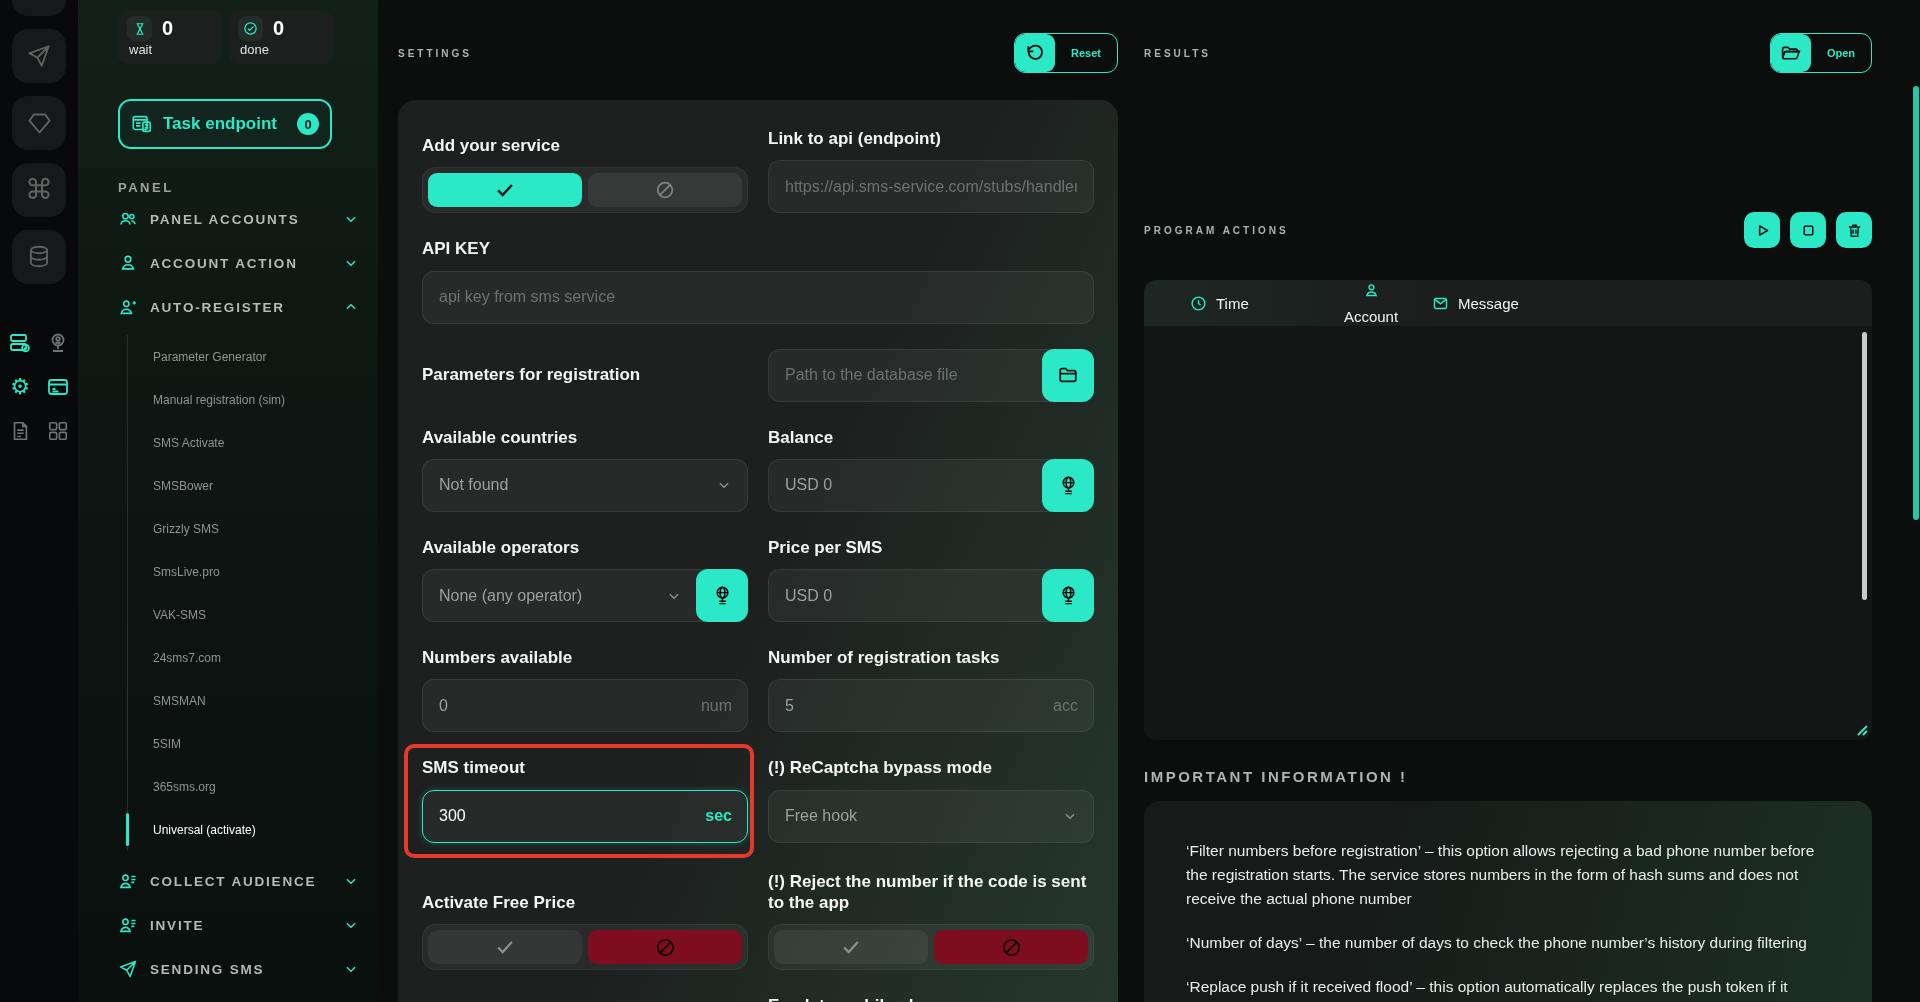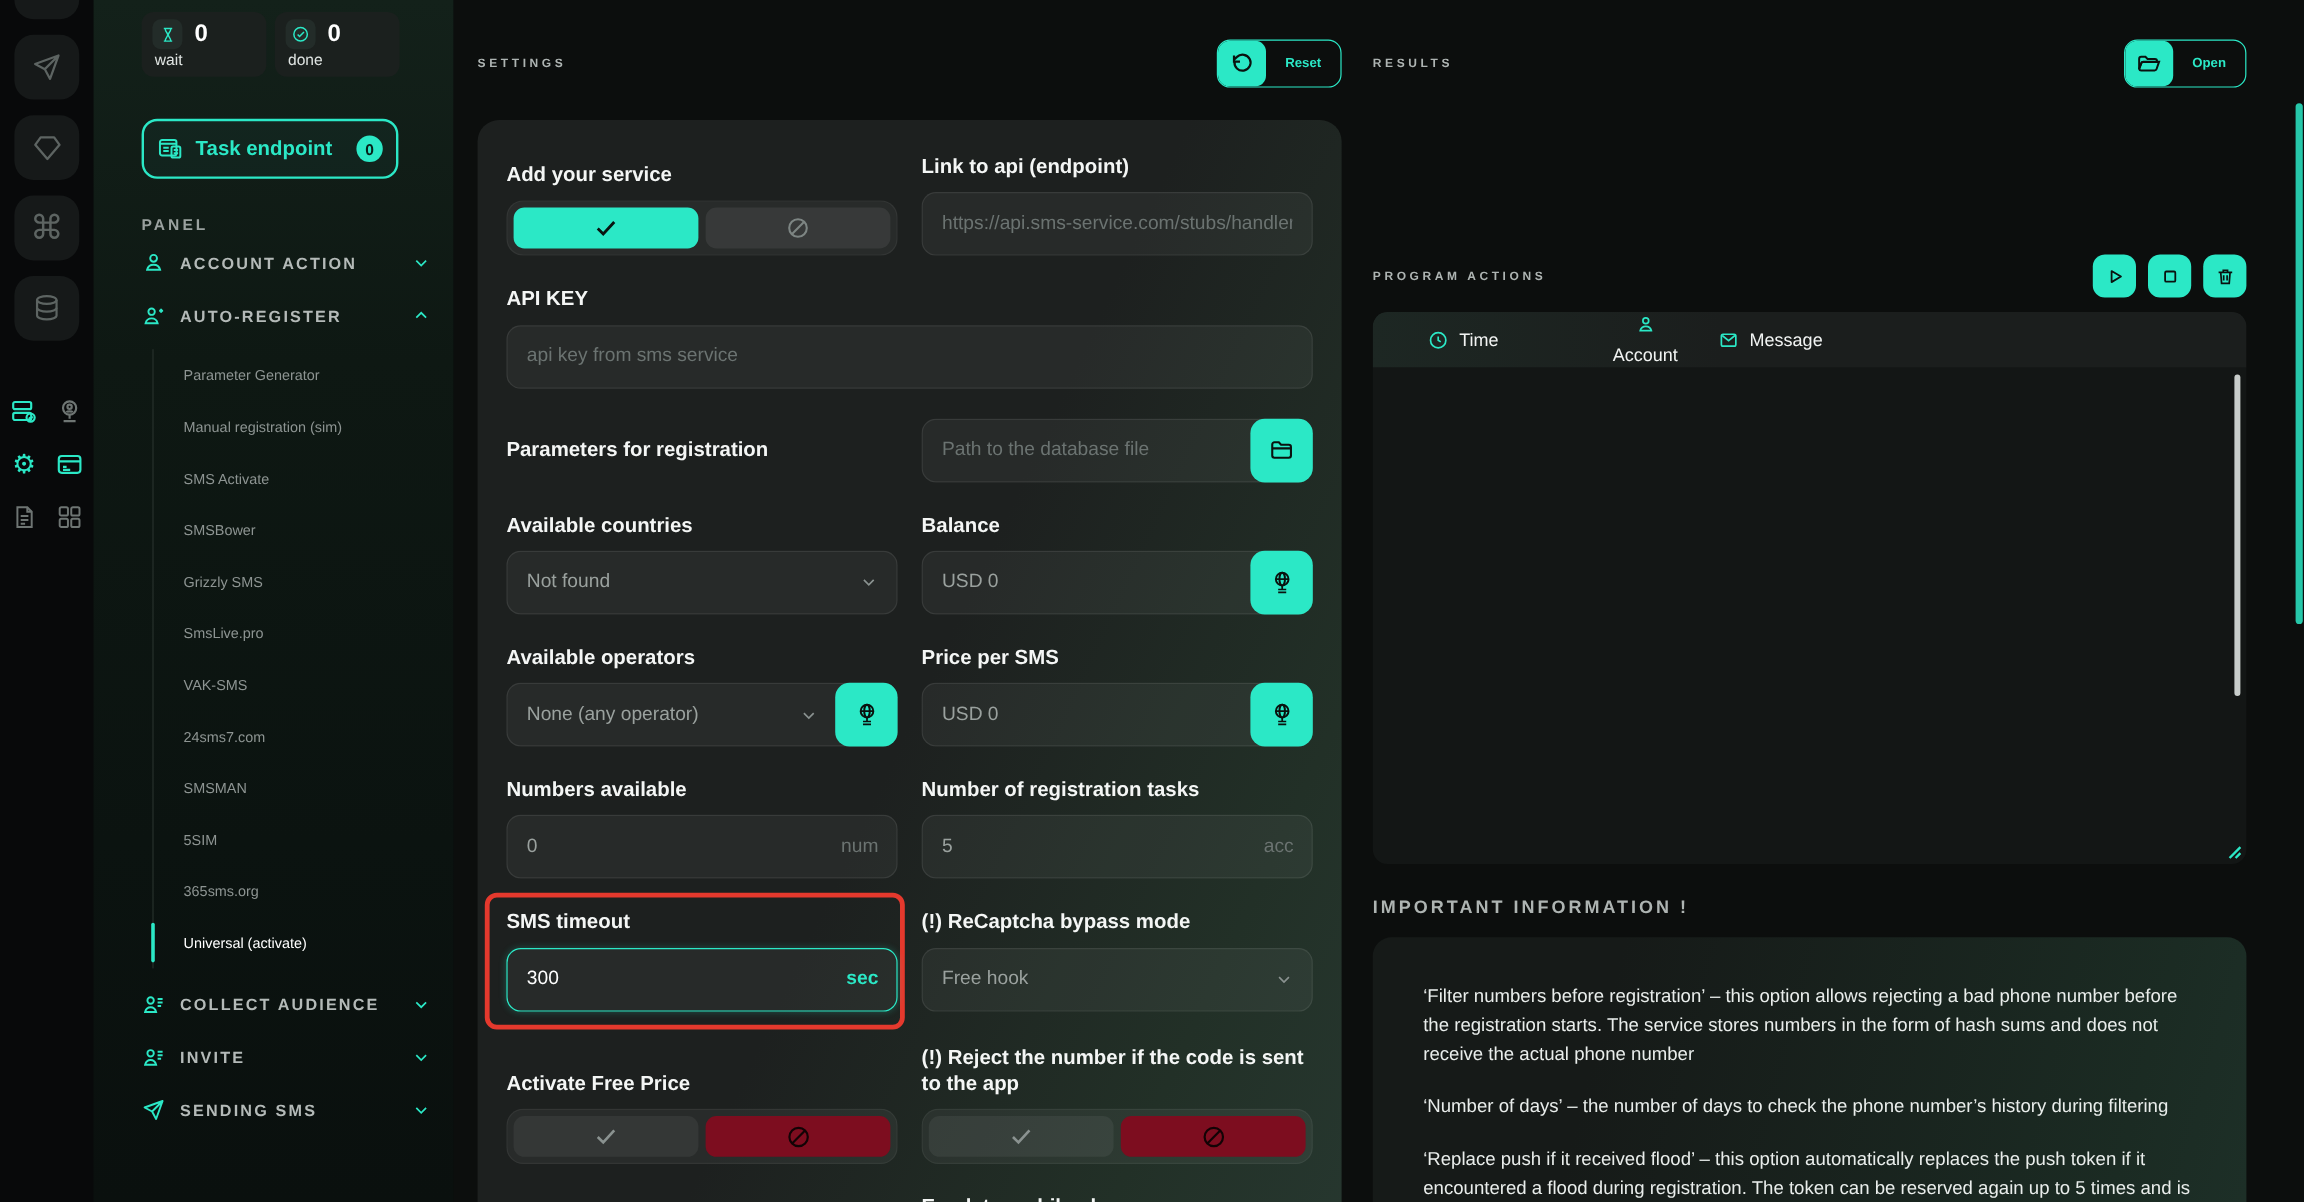--- a/index.html
+++ b/index.html
@@ -84,21 +84,21 @@
     border-radius:10px; pointer-events:none; }
   .input.timeout { border:1.5px solid #2be8c6; color:#ffffff; box-shadow:0 0 6px rgba(43,232,198,0.25); }
   .suffix.teal { color:#2be8c6; font-weight:bold; }
 
   
   .results-col { flex:1; margin:0 48px 0 26px; min-width:0; }
   .actions-row { margin-top:112px; display:flex; align-items:center; justify-content:space-between; }
   .action-btns { display:flex; gap:10px; }
   .sq-btn { width:36px; height:36px; border-radius:10px; border:none; background:#2be8c6; color:#0a120f;
     display:flex; align-items:center; justify-content:center; cursor:pointer; }
-  .table { margin-top:12px; height:460px; border-radius:12px; background:#131615; position:relative; overflow:hidden; }
+  .table { margin-top:32px; height:460px; border-radius:12px; background:#131615; position:relative; overflow:hidden; }
   .thead { height:46px; background:linear-gradient(90deg,#1d2723 0%,#1b1e1d 40%); display:flex; align-items:center;
     padding-left:46px; border-radius:12px 12px 0 0; }
   .th { display:flex; align-items:center; gap:9px; color:#f2f4f3; font-size:15px; }
   .th .tico { color:#2be8c6; }
   .th.c-time { width:120px; } .th.c-account { width:122px;flex-direction:column; }
   .tbody-scroll { position:absolute; right:5px; top:52px; width:5px; height:268px; border-radius:3px; background:#c8cdcb; }
   .grip { position:absolute; right:4px; bottom:4px; width:15px; height:15px; color:#2be8c6; }
   .info-title { margin-top:28px; font-size:15px; font-weight:bold; letter-spacing:2.5px; color:#aeb4b2; }
   .info-card { margin-top:16px; border-radius:16px; padding:38px 42px; height:420px;
     background:linear-gradient(105deg,#161a18 25%,#1b2b23 80%,#1e3129 100%); color:#e9edeb; }
@@ -217,20 +217,36 @@
           <rect x="13" y="10" width="8" height="10" rx="1.5"></rect>
           <path d="M15 13h4M15 16h4"></path>
         </svg>
     </span>
     <span class="tm-label">Task endpoint</span>
     <span class="task-badge">0</span>
   </button>
 
   <div class="home-label">PANEL</div>
 
+  <div class="nav-item">
+    <span class="nico">
+      <svg width="21" height="21" viewBox="0 0 24 24" fill="none" stroke="currentColor" stroke-width="1.9">
+          <circle cx="9" cy="8" r="3.2"></circle>
+          <path d="M3.5 18c.6-3 3-4.5 5.5-4.5S13.9 15 14.5 18"></path>
+          <circle cx="16.5" cy="8.5" r="2.6"></circle>
+          <path d="M16 13.4c2.2.2 4 1.6 4.5 4.1"></path>
+        </svg>
+    </span>
+    <span class="nlabel">PANEL ACCOUNTS</span>
+    <span class="chev">
+      <svg width="14" height="14" viewBox="0 0 24 24" fill="none" stroke="currentColor" stroke-width="2.4">
+          <path d="M5 9l7 7 7-7"></path>
+        </svg>
+    </span>
+  </div>
 
   <div class="nav-item">
     <span class="nico">
       <svg width="20" height="20" viewBox="0 0 24 24" fill="none" stroke="currentColor" stroke-width="1.9">
           <circle cx="12" cy="7.5" r="3.4"></circle>
           <path d="M5.5 19c.8-3.4 3.5-5 6.5-5s5.7 1.6 6.5 5z"></path>
         </svg>
     </span>
     <span class="nlabel">ACCOUNT ACTION</span>
     <span class="chev">

